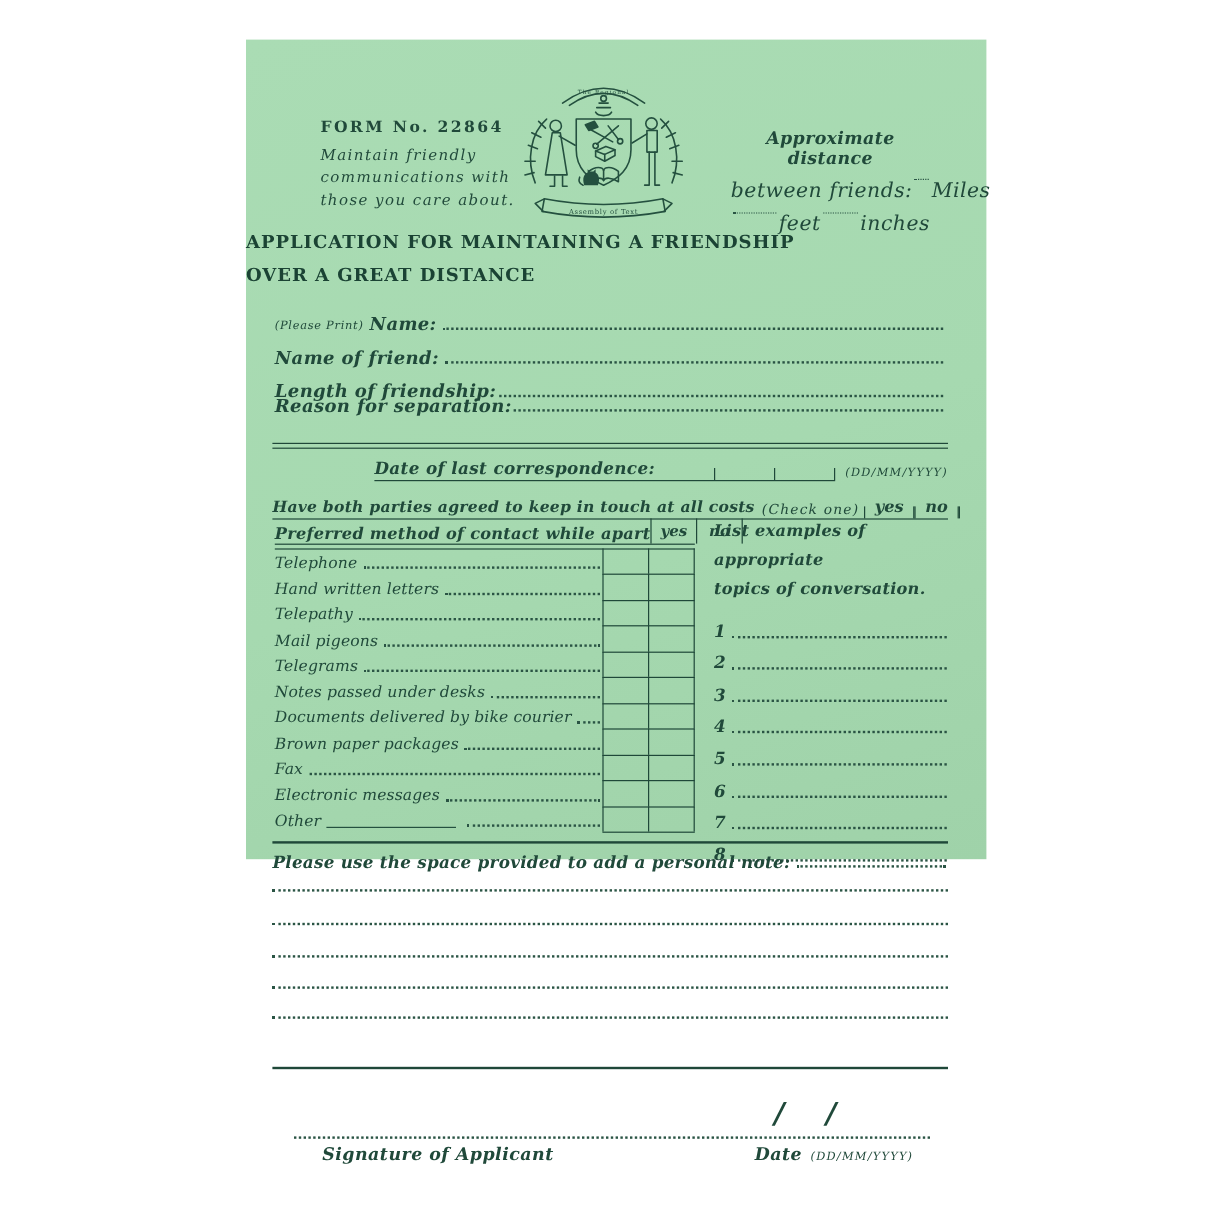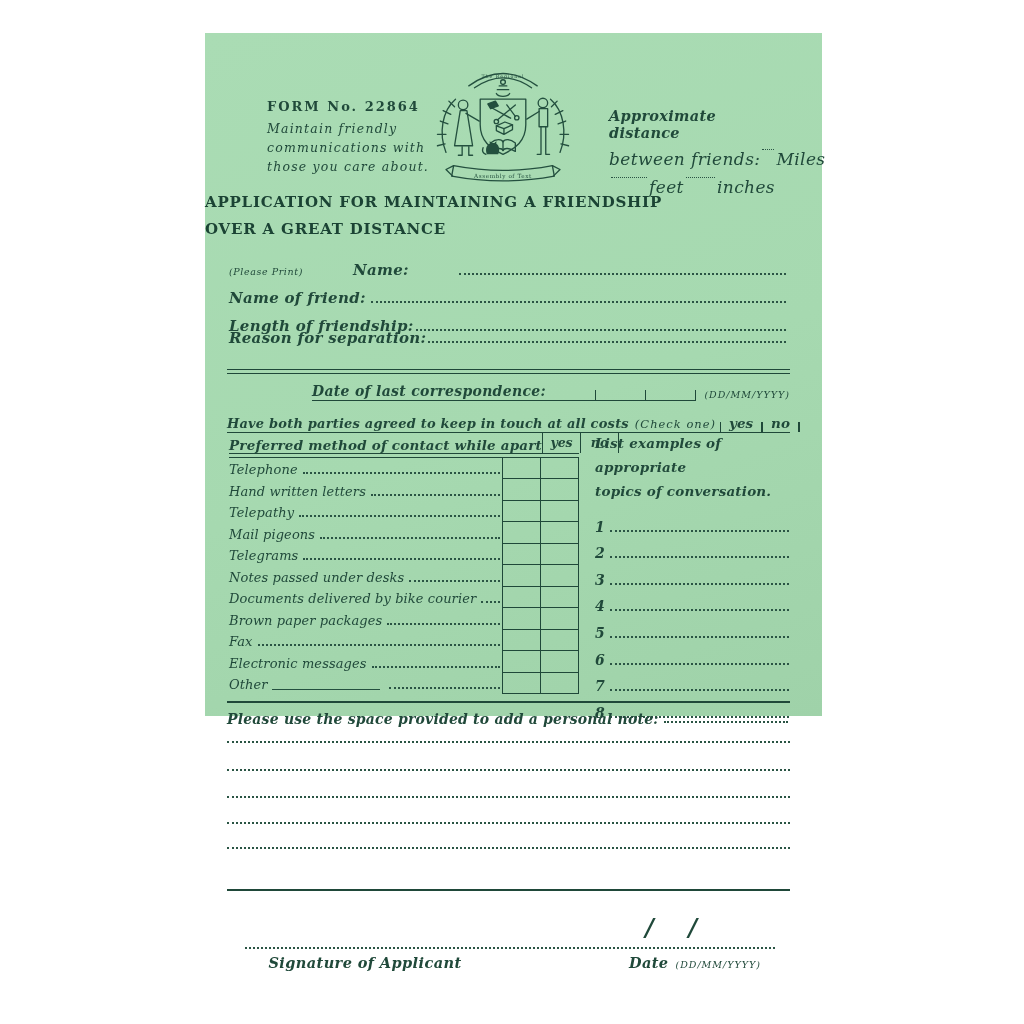--- a/index.html
+++ b/index.html
@@ -14,21 +14,21 @@
   .dots.tight{margin-left:2px;}
   .solidline{border-bottom:1.6px solid #24503f;margin:0 4px 4px 4px;}
   .rule{border-top:2px solid #1f4839;}
   .rule2{height:2.6px;border-top:1.2px solid #1f4839;border-bottom:1.2px solid #1f4839;}
   .fw{left:22px;right:32px;}
   
   .formno{left:62px;top:66px;font-size:13px;letter-spacing:2px;font-weight:600;}
   .tagline{left:62px;top:86px;font-size:12.5px;line-height:19px;letter-spacing:1.2px;font-style:italic;font-weight:500;}
   .crest{left:222px;top:22px;}
   .dist{left:404px;top:74px;width:166px;}
-  .dist-h{font-size:14.5px;font-style:italic;font-weight:600;letter-spacing:0.3px;}
+  .dist-h{font-size:14.5px;font-style:italic;font-weight:600;letter-spacing:0.3px;text-align:center;}
   .dist-row{display:flex;align-items:flex-start;font-size:17px;font-style:italic;margin-top:8px;letter-spacing:0.4px;}
   .dist-row .dots{border-bottom-width:1.6px;margin-bottom:3px;}
   
   .title{left:0;right:0;top:156px;text-align:left;font-size:15px;font-weight:700;letter-spacing:0.8px;line-height:27px;color:#1b4334;}
   
   .field{display:flex;align-items:flex-end;height:22px;left:24px;right:34px;font-size:15px;font-style:italic;font-weight:600;letter-spacing:0.3px;}
   .pre{font-size:9.5px;letter-spacing:0.6px;font-weight:500;margin:0 5px 2px 0;}
   
   .daterow{left:22px;right:32px;top:344px;height:24px;display:flex;align-items:flex-end;}
   .date-ul{display:flex;flex:1 1 auto;align-items:flex-end;border-bottom:1.8px solid #1f4839;}
@@ -150,21 +150,21 @@
         <span class="dots tight"></span>
         <span class="nw">inches</span>
       </div>
     </div>
 
     <div class="abs title">
       <div>APPLICATION FOR MAINTAINING A FRIENDSHIP</div>
       <div>OVER A GREAT DISTANCE</div>
     </div>
 
-    <div class="abs field" style="top:224px;gap:45px;">
+    <div class="abs field" style="top:224px;">
       <span class="pre it">(Please Print)</span>
       <span class="nw">Name:</span>
       <span class="dots"></span>
     </div>
     <div class="abs field" style="top:252px;">
       <span class="nw">Name of friend:</span>
       <span class="dots"></span>
     </div>
     <div class="abs field" style="top:280px;">
       <span class="nw">Length of friendship:</span>

